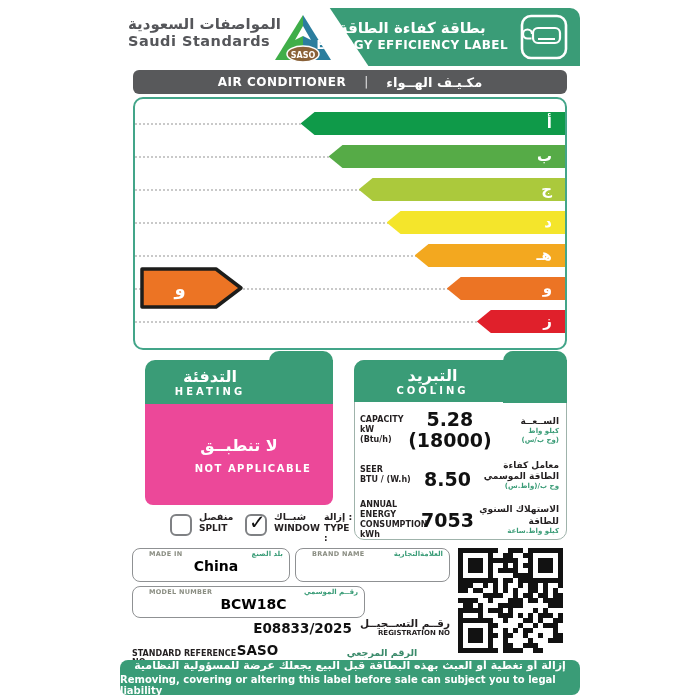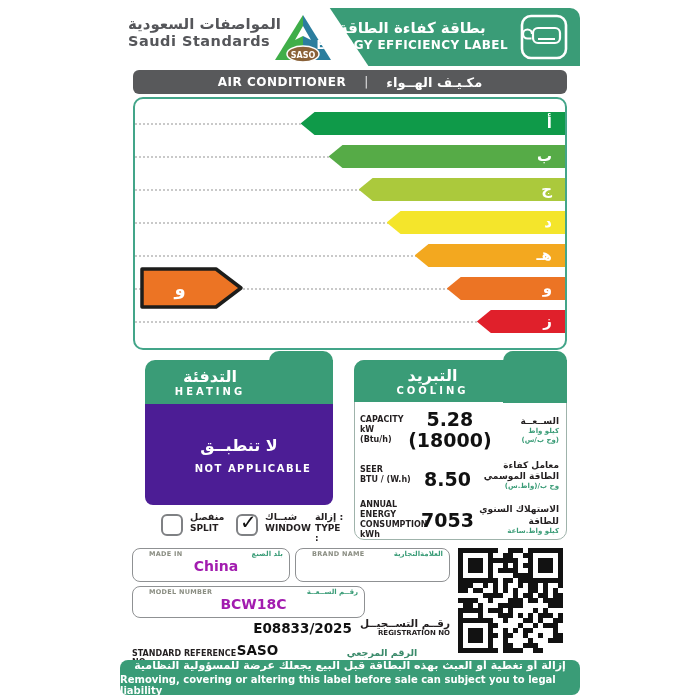--- a/index.html
+++ b/index.html
@@ -40,27 +40,27 @@
   .sel-letter{font-size:18px;font-weight:bold;fill:#fff;}
 
   
   .heat-panel{left:25px;top:352px;width:188px;height:145px;}
   .panel-tab{position:absolute;top:-9px;right:0;width:64px;height:52px;background:#3a9c77;
     border-radius:10px 10px 0 0;display:flex;align-items:center;justify-content:center;}
   .heat-head{position:absolute;left:0;top:0;width:100%;height:44px;background:#3a9c77;
     border-radius:10px 0 0 0;color:#fff;text-align:center;box-sizing:border-box;padding:7px 64px 0 6px;line-height:1.2;}
   .panel-title-ar{font-size:16px;font-weight:bold;}
   .panel-title-en{font-size:10px;font-weight:bold;letter-spacing:3px;}
-  .heat-body{position:absolute;left:0;top:44px;width:100%;height:101px;background:#4c1d95;
+  .heat-body{position:absolute;left:0;top:44px;width:100%;height:101px;background:#ec4899;
     border-radius:0 0 8px 8px;display:flex;flex-direction:column;align-items:center;justify-content:center;gap:8px;color:#fff;}
   .na-ar{font-size:16px;font-weight:bold;}
   .na-en{font-size:10px;font-weight:bold;letter-spacing:1.5px;padding-left:28px;}
 
   
-  .type-row{left:15px;top:504px;width:212px;height:30px;}
+  .type-row{left:24px;top:504px;width:212px;height:30px;}
   .cbox{position:absolute;top:2px;width:22px;height:22px;background:#fff;border:2px solid #7f8184;
     border-radius:6px;box-sizing:border-box;}
   .cmark{position:absolute;left:2px;top:-6px;font-size:20px;font-weight:bold;color:#111;}
   .type-label{position:absolute;top:0;line-height:1.15;color:#231f20;}
   .tl-ar{font-size:9.5px;font-weight:bold;}
   .tl-en{font-size:9px;font-weight:bold;}
 
   
   .cool-panel{left:234px;top:352px;width:213px;height:180px;border:1.5px solid #9fb3ab;
     border-radius:10px;box-sizing:border-box;background:#fff;}
@@ -72,21 +72,21 @@
   .c-val{flex:1;text-align:center;font-size:19px;font-weight:bold;color:#111;line-height:1.1;}
   .c-ar{width:84px;text-align:right;line-height:1.25;}
   .c-ar-label{font-size:9px;font-weight:bold;color:#231f20;}
   .c-ar-unit{font-size:7px;font-weight:bold;color:#3a9c77;}
 
   
   .ibox{border:1.5px solid #8f9193;border-radius:8px;box-sizing:border-box;background:#fff;padding:2px 6px 0 16px;}
   .ibox-labels{display:flex;justify-content:space-between;line-height:1;}
   .ibox-en{font-size:6.5px;font-weight:bold;color:#8a8d82;letter-spacing:.3px;}
   .ibox-ar{font-size:7px;font-weight:bold;color:#3a9c77;}
-  .ibox-val{text-align:center;font-size:14px;font-weight:bold;color:#a21caf;line-height:1.2;}
+  .ibox-val{text-align:center;font-size:14px;font-weight:bold;color:#000000;line-height:1.2;}
   .reg-row{left:12px;top:610px;width:318px;display:flex;justify-content:flex-end;align-items:center;gap:8px;}
   .reg-val{font-size:13.5px;font-weight:bold;color:#111;}
   .reg-labels{text-align:right;line-height:1.1;}
   .reg-ar{font-size:10.5px;font-weight:bold;color:#231f20;}
   .reg-en{font-size:7px;font-weight:bold;color:#231f20;}
   .std-row{left:12px;top:634px;width:318px;display:flex;justify-content:space-between;align-items:center;}
   .std-en{font-size:8px;font-weight:bold;color:#231f20;}
   .std-val{font-size:13.5px;font-weight:bold;color:#111;}
   .std-ar{font-size:9.5px;font-weight:bold;color:#3a8a6a;}
 
@@ -321,21 +321,21 @@
   </div>
   <div class="abs ibox" style="left:175px;top:540px;width:155px;height:34px;">
     <div class="ibox-labels">
       <span class="ibox-en">BRAND NAME</span>
       <span class="ibox-ar">العلامةالتجارية</span>
     </div>
   </div>
   <div class="abs ibox" style="left:12px;top:578px;width:233px;height:32px;">
     <div class="ibox-labels">
       <span class="ibox-en">MODEL NUMBER</span>
-      <span class="ibox-ar">رقــم الســعــة</span>
+      <span class="ibox-ar">رقــم الموسمي</span>
     </div>
     <div class="ibox-val">BCW18C</div>
   </div>
 
   <div class="abs reg-row">
     <span class="reg-val">E08833/2025</span>
     <span class="reg-labels">
       <div class="reg-ar">رقــم التســجيــل</div>
       <div class="reg-en">REGISTRATION NO</div>
     </span>

